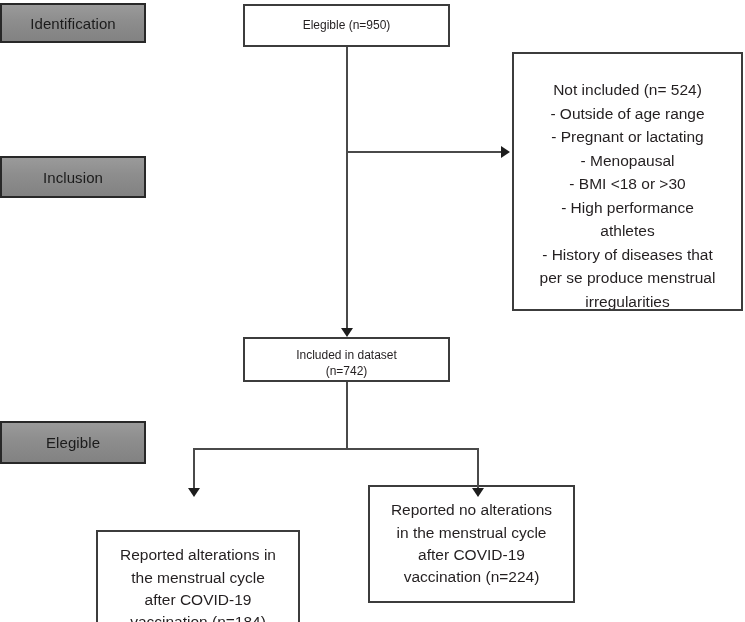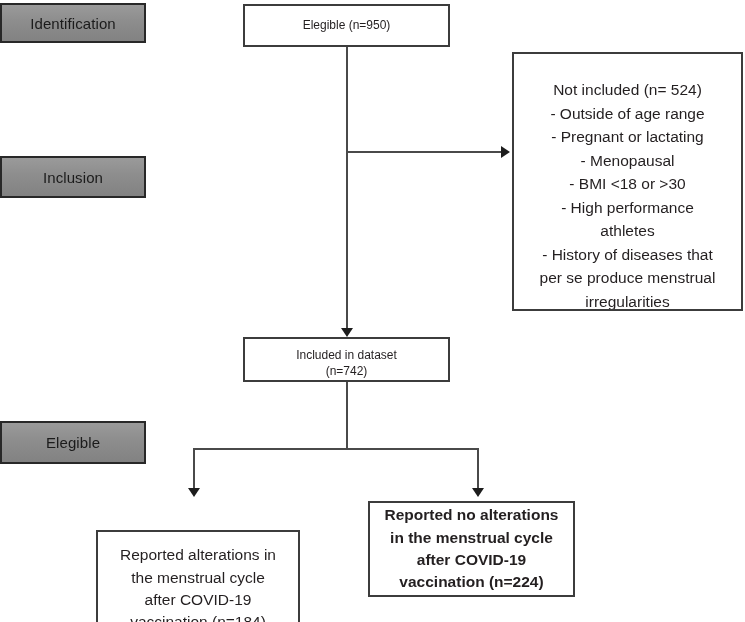--- a/index.html
+++ b/index.html
@@ -139,21 +139,21 @@
 (n=742)</span>
   </div>
 
   <div class="flow-box outcome" style="left:96px; top:497px; width:204px; height:118px;margin-top:33px;">
     <span class="box-text">Reported alterations in
 the menstrual cycle
 after COVID-19
 vaccination (n=184)</span>
   </div>
 
-  <div class="flow-box outcome" style="left:368px; top:501px; width:207px; height:96px;font-weight:bold;">
+  <div class="flow-box outcome" style="left:368px; top:485px; width:207px; height:118px;">
     <span class="box-text">Reported no alterations
 in the menstrual cycle
 after COVID-19
 vaccination (n=224)</span>
   </div>
 
   <div class="vline" style="left:346px; top:47px; height:281px;"></div>
   <div class="arrow-down" style="left:341px; top:328px;"></div>
 
   <div class="hline" style="left:347px; top:151px; width:156px;"></div>

